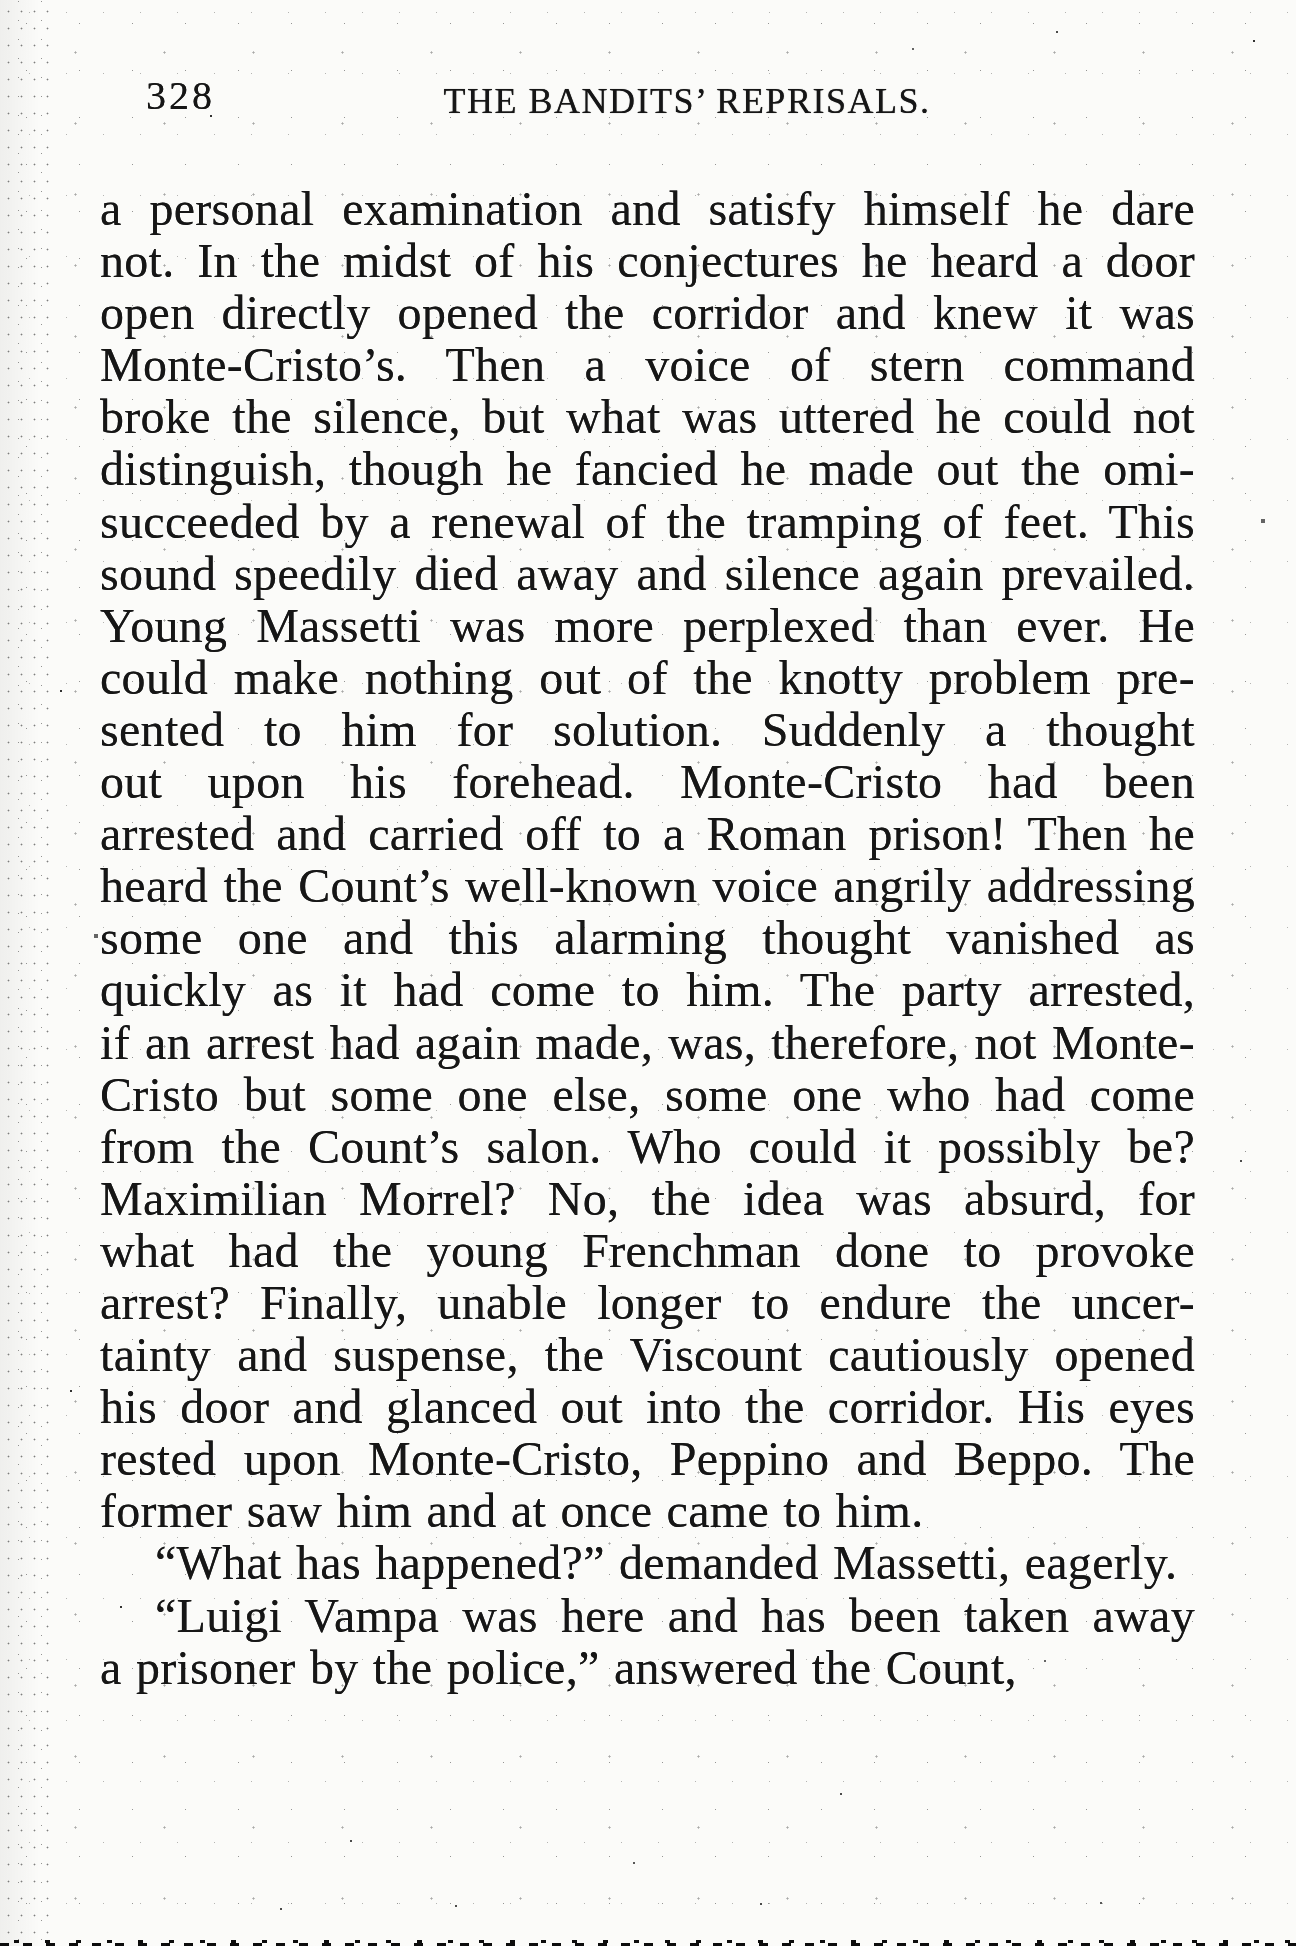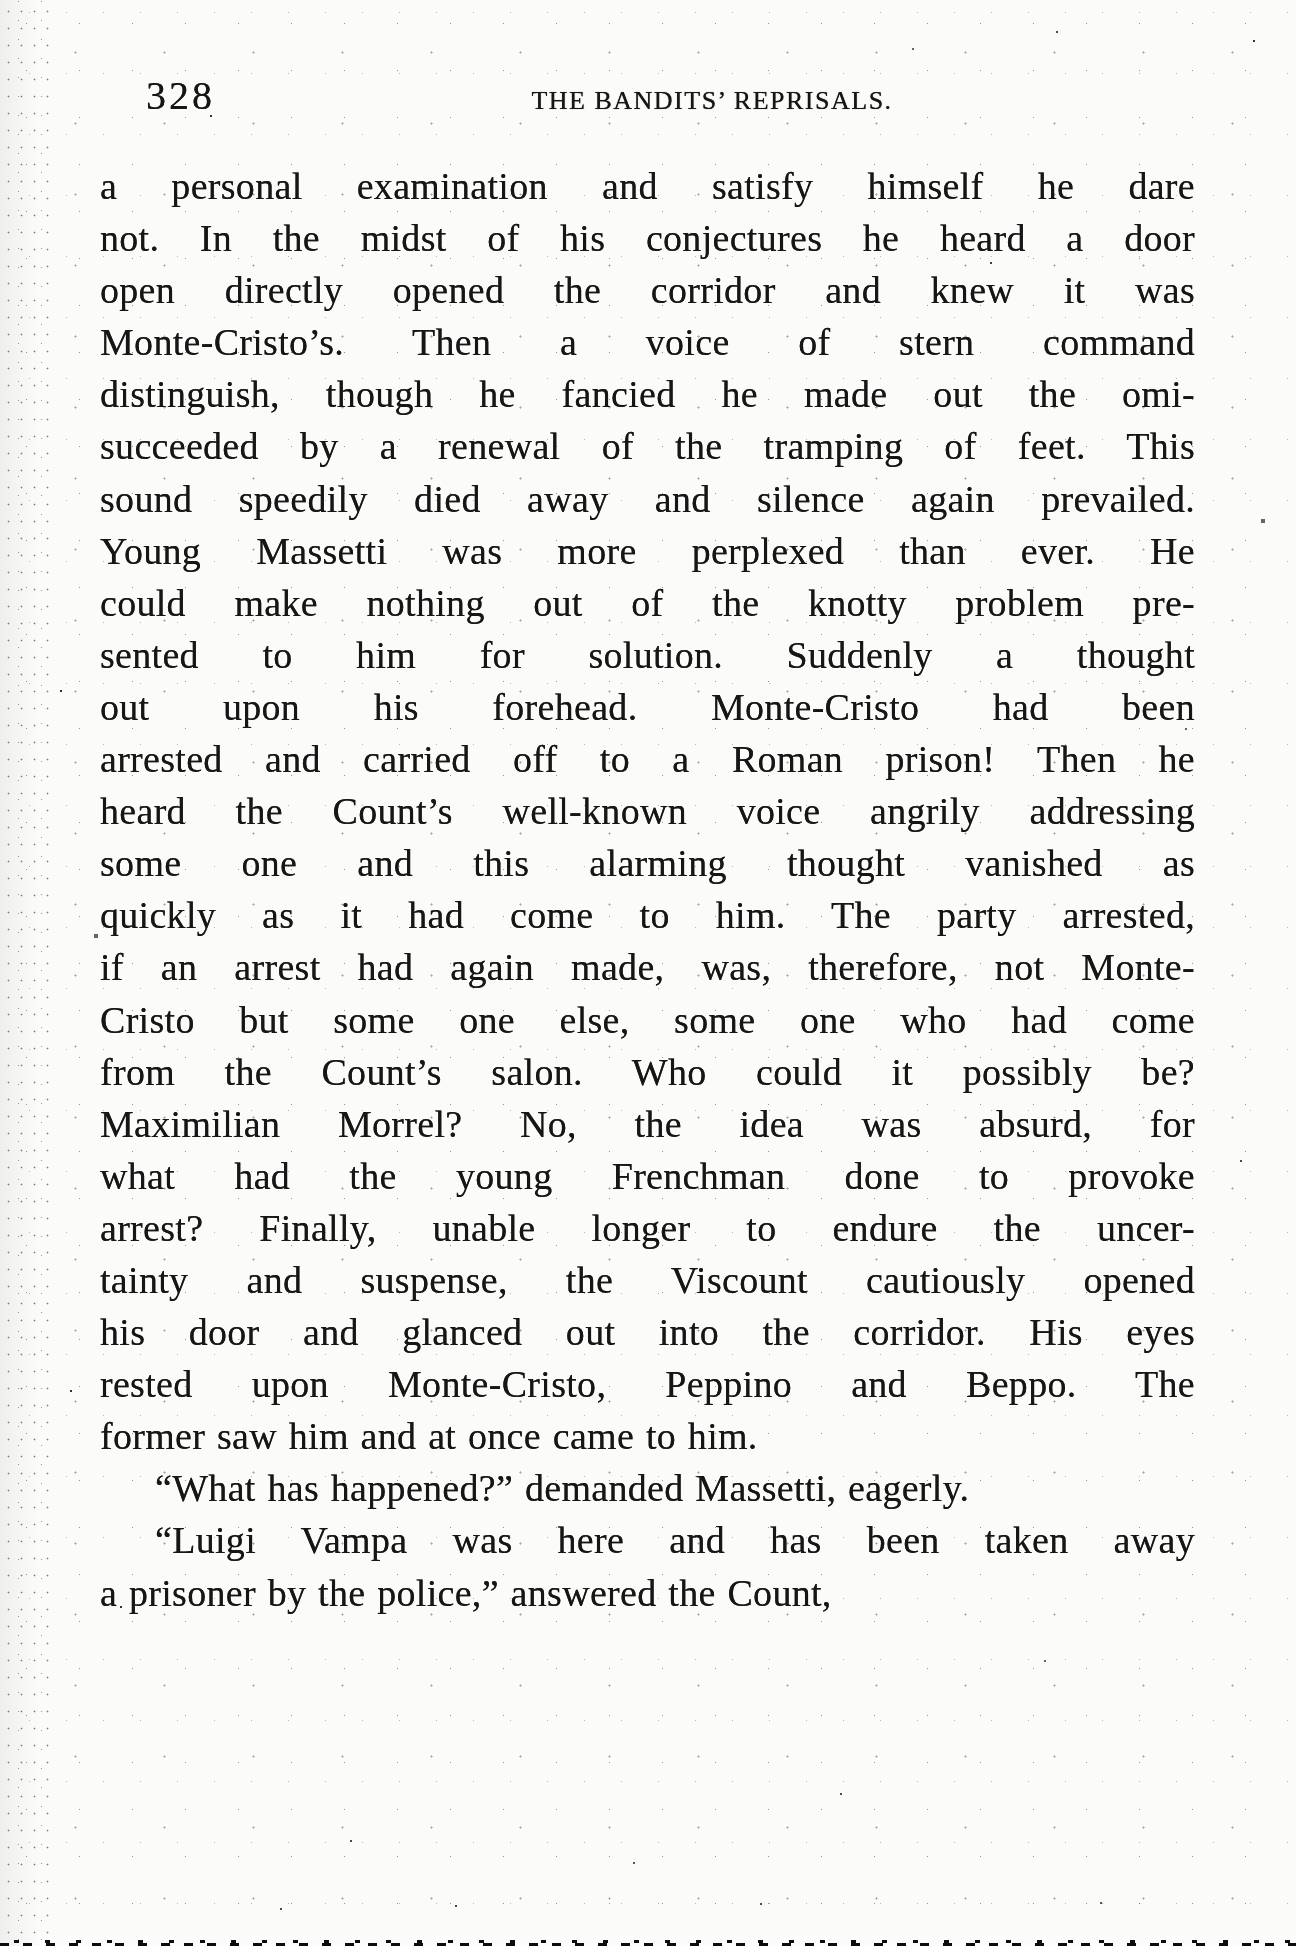--- a/index.html
+++ b/index.html
@@ -62,28 +62,27 @@
   }
   
   .header { position:absolute; top:74px; left:0; width:100%; height:48px; }
   .page-number {
     position:absolute; left:146px; top:0;
     font-size:40px; letter-spacing:3px; line-height:44px;
     text-shadow:0 0 .6px rgba(0,0,0,.8);
   }
   .running-title {
     position:absolute; left:687px; top:10px; transform:translateX(-50%);
-    font-size:26px; letter-spacing:1.5px; line-height:34px; white-space:nowrap;
+    font-size:36px; letter-spacing:1.5px; line-height:34px; white-space:nowrap;
     text-shadow:0 0 .7px rgba(0,0,0,.85);
-    margin-left:25px;
   }
   
   .text-block {
-    position:absolute; left:100px; top:160px; width:1095px;
-    font-size:38px; letter-spacing:.3px; word-spacing:2px;
+    position:absolute; left:100px; top:183px; width:1095px;
+    font-size:48px; letter-spacing:.3px; word-spacing:2px;
     text-shadow:0 0 .6px rgba(0,0,0,.75);
   }
   .line {
     height:52.1px; line-height:52.1px;
     text-align:justify; text-align-last:justify;
     white-space:normal; overflow:visible;
   }
   .line.last { text-align-last:left; }
   .line.indent { text-indent:55px; }
 </style>
@@ -101,20 +100,21 @@
   <div class="header">
     <span class="page-number">328</span>
     <span class="running-title">THE BANDITS’ REPRISALS.</span>
   </div>
 
   <div class="text-block">
       <div class="line">a personal examination and satisfy himself he dare</div>
       <div class="line">not.  In the midst of his conjectures he heard a door</div>
       <div class="line">open directly opened the corridor and knew it was</div>
       <div class="line">Monte-Cristo’s.  Then a voice of stern command</div>
+      <div class="line">broke the silence, but what was uttered he could not</div>
       <div class="line">distinguish, though he fancied he made out the omi-</div>
       <div class="line">succeeded by a renewal of the tramping of feet.  This</div>
       <div class="line">sound speedily died away and silence again prevailed.</div>
       <div class="line">Young Massetti was more perplexed than ever.  He</div>
       <div class="line">could make nothing out of the knotty problem pre-</div>
       <div class="line">sented to him for solution.  Suddenly a thought</div>
       <div class="line">out upon his forehead.  Monte-Cristo had been</div>
       <div class="line">arrested and carried off to a Roman prison!  Then he</div>
       <div class="line">heard the Count’s well-known voice angrily addressing</div>
       <div class="line">some one and this alarming thought vanished as</div>

